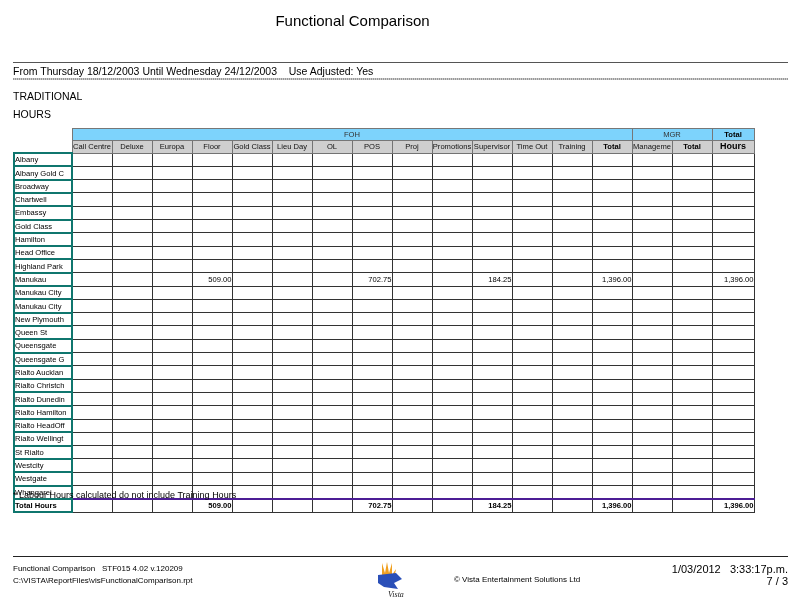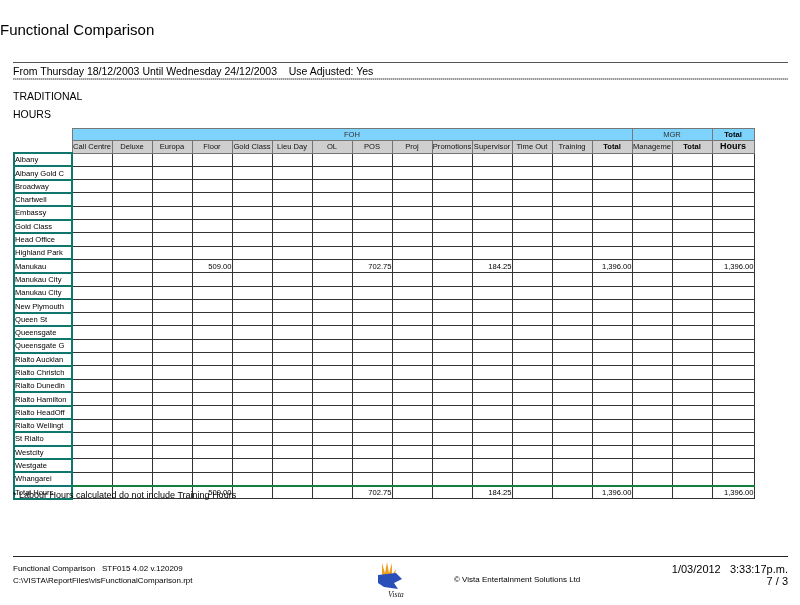--- a/index.html
+++ b/index.html
@@ -1,32 +1,32 @@
 <!DOCTYPE html>
 <html><head>
 <meta charset="utf-8">
 <style>
   html, body { margin:0; padding:0; background:#fff; }
   body { width:800px; height:605px; position:relative; overflow:hidden;
          font-family:"Liberation Sans", sans-serif; color:#000; }
-  .title { position:absolute; top:21px; left:0; width:705px; font-size:15px; }
+  .title { position:absolute; top:12px; left:0; width:705px; text-align:center; font-size:15px; }
   .rule-top { position:absolute; left:13px; top:62px; width:775px; height:1px; background:#555; }
   .range { position:absolute; left:13px; top:65px; font-size:10.5px; }
   .rule-dots { position:absolute; left:13px; top:78px; width:775px; height:2px;
                background:repeating-linear-gradient(90deg,#999 0 1px,#ccc 1px 2px); }
   .section { position:absolute; left:13px; font-size:10.5px; }
   table.grid { position:absolute; left:13px; top:128px; border-collapse:collapse; table-layout:fixed; }
   table.grid td, table.grid th { padding:0; height:11.3px; font-size:7.6px; font-weight:normal;
       overflow:hidden; white-space:nowrap; line-height:11px; }
   .grp { background:#7dd3fc; border:1px solid #777; text-align:center; color:#333; font-size:8px; }
   .hd { background:#cfcfcf; border:1px solid #737373; text-align:center; color:#111; }
   .hd.b, .grp.b { font-weight:bold !important; color:#000; }
   td.cell { border:1px solid #333; text-align:right; padding-right:1px; }
   td.lbl { border:2px solid #0f766e; text-align:left; padding-left:2px; font-size:7.6px; }
-  tr.tot td { font-weight:normal; border-top:2px solid #15803d;margin-left:32px; }
+  tr.tot td { font-weight:bold; border-top:2px solid #4c1d95;margin-left:32px; }
   td.bold { font-weight:bold; }
   .note { position:absolute; left:13px; top:490px; font-size:9px;text-align:center; }
   .foot-rule { position:absolute; left:13px; top:556px; width:775px; height:1px; background:#222; }
   .foot-l { position:absolute; left:13px; top:563px; font-size:8px; line-height:12px; }
   .foot-r { position:absolute; right:12px; top:563px; font-size:11px; line-height:12px; text-align:right; }
   .foot-c { position:absolute; left:414px; top:575px; font-size:8px;padding-left:40px; }
   .logo { position:absolute; left:374px; top:559px; width:36px; height:40px; }
 </style>
 </head>
 <body>
@@ -205,20 +205,40 @@
         <td class="cell"></td>
         <td class="cell"></td>
         <td class="cell"></td>
         <td class="cell"></td>
         <td class="cell bold"></td>
         <td class="cell"></td>
         <td class="cell"></td>
         <td class="cell bold"></td>
       </tr>
       <tr>
+        <td class="lbl">Hamilton</td>
+        <td class="cell"></td>
+        <td class="cell"></td>
+        <td class="cell"></td>
+        <td class="cell"></td>
+        <td class="cell"></td>
+        <td class="cell"></td>
+        <td class="cell"></td>
+        <td class="cell"></td>
+        <td class="cell"></td>
+        <td class="cell"></td>
+        <td class="cell"></td>
+        <td class="cell"></td>
+        <td class="cell"></td>
+        <td class="cell bold"></td>
+        <td class="cell"></td>
+        <td class="cell"></td>
+        <td class="cell bold"></td>
+      </tr>
+      <tr>
         <td class="lbl">Head Office</td>
         <td class="cell"></td>
         <td class="cell"></td>
         <td class="cell"></td>
         <td class="cell"></td>
         <td class="cell"></td>
         <td class="cell"></td>
         <td class="cell"></td>
         <td class="cell"></td>
         <td class="cell"></td>

